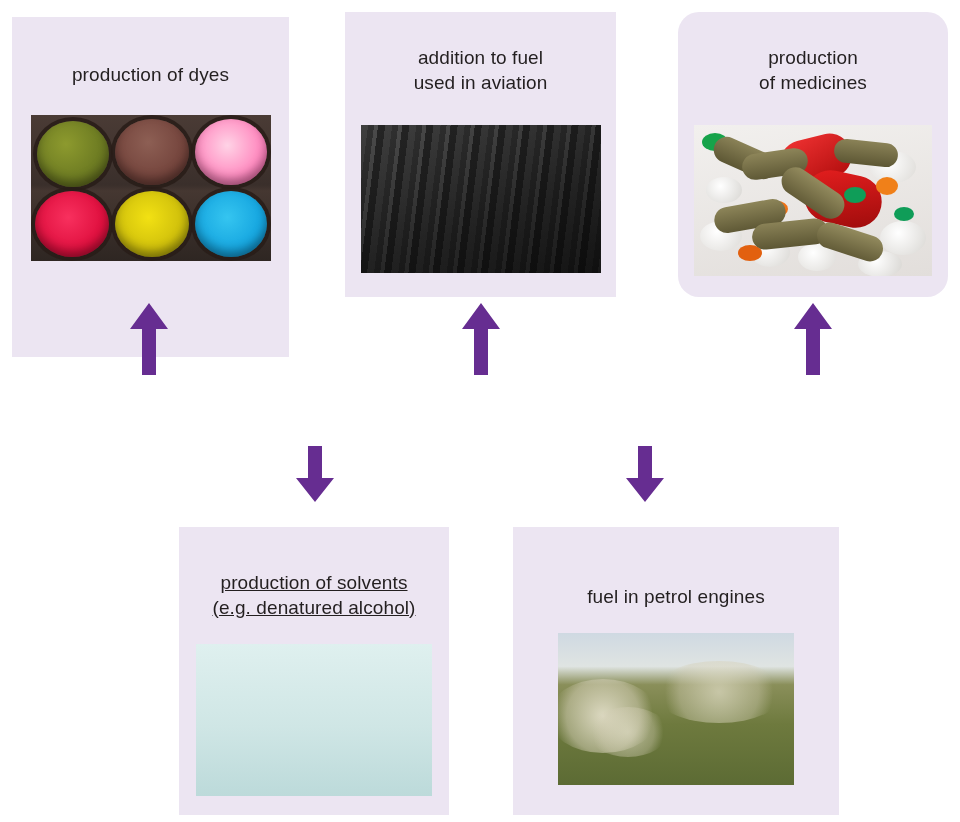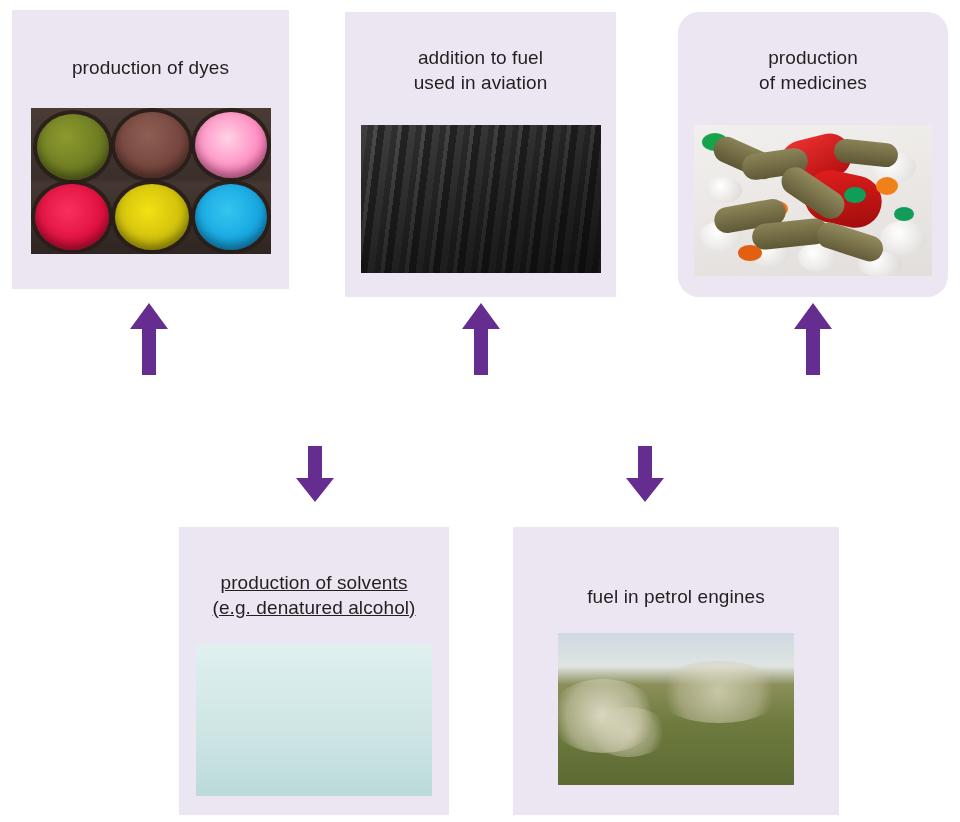--- a/index.html
+++ b/index.html
@@ -39,21 +39,21 @@
     font-weight: 400;
     letter-spacing: .1px;
   }
   .card-photo {
     position: relative;
     overflow: hidden;
     background: #cfcfcf;
   }
 
   
-  #card-dyes      { left: 12px;  top: 10px;  width: 277px; height: 279px; }
+  #card-dyes      { left: 12px;  top: 17px;  width: 277px; height: 340px; }
   #card-aviation  { left: 345px; top: 12px;  width: 271px; height: 285px; }
   #card-medicines { left: 678px; top: 12px;  width: 270px; height: 285px; border-radius: 21px; }
   
   #card-solvents  { left: 179px; top: 527px; width: 270px; height: 288px; }
   #card-petrol    { left: 513px; top: 527px; width: 326px; height: 288px; }
 
   #card-dyes .card-label      { margin-top: 45px; }
   #card-aviation .card-label  { margin-top: 33px; }
   #card-medicines .card-label { margin-top: 33px; }
   #card-solvents .card-label  { margin-top: 43px; text-decoration: underline; }

